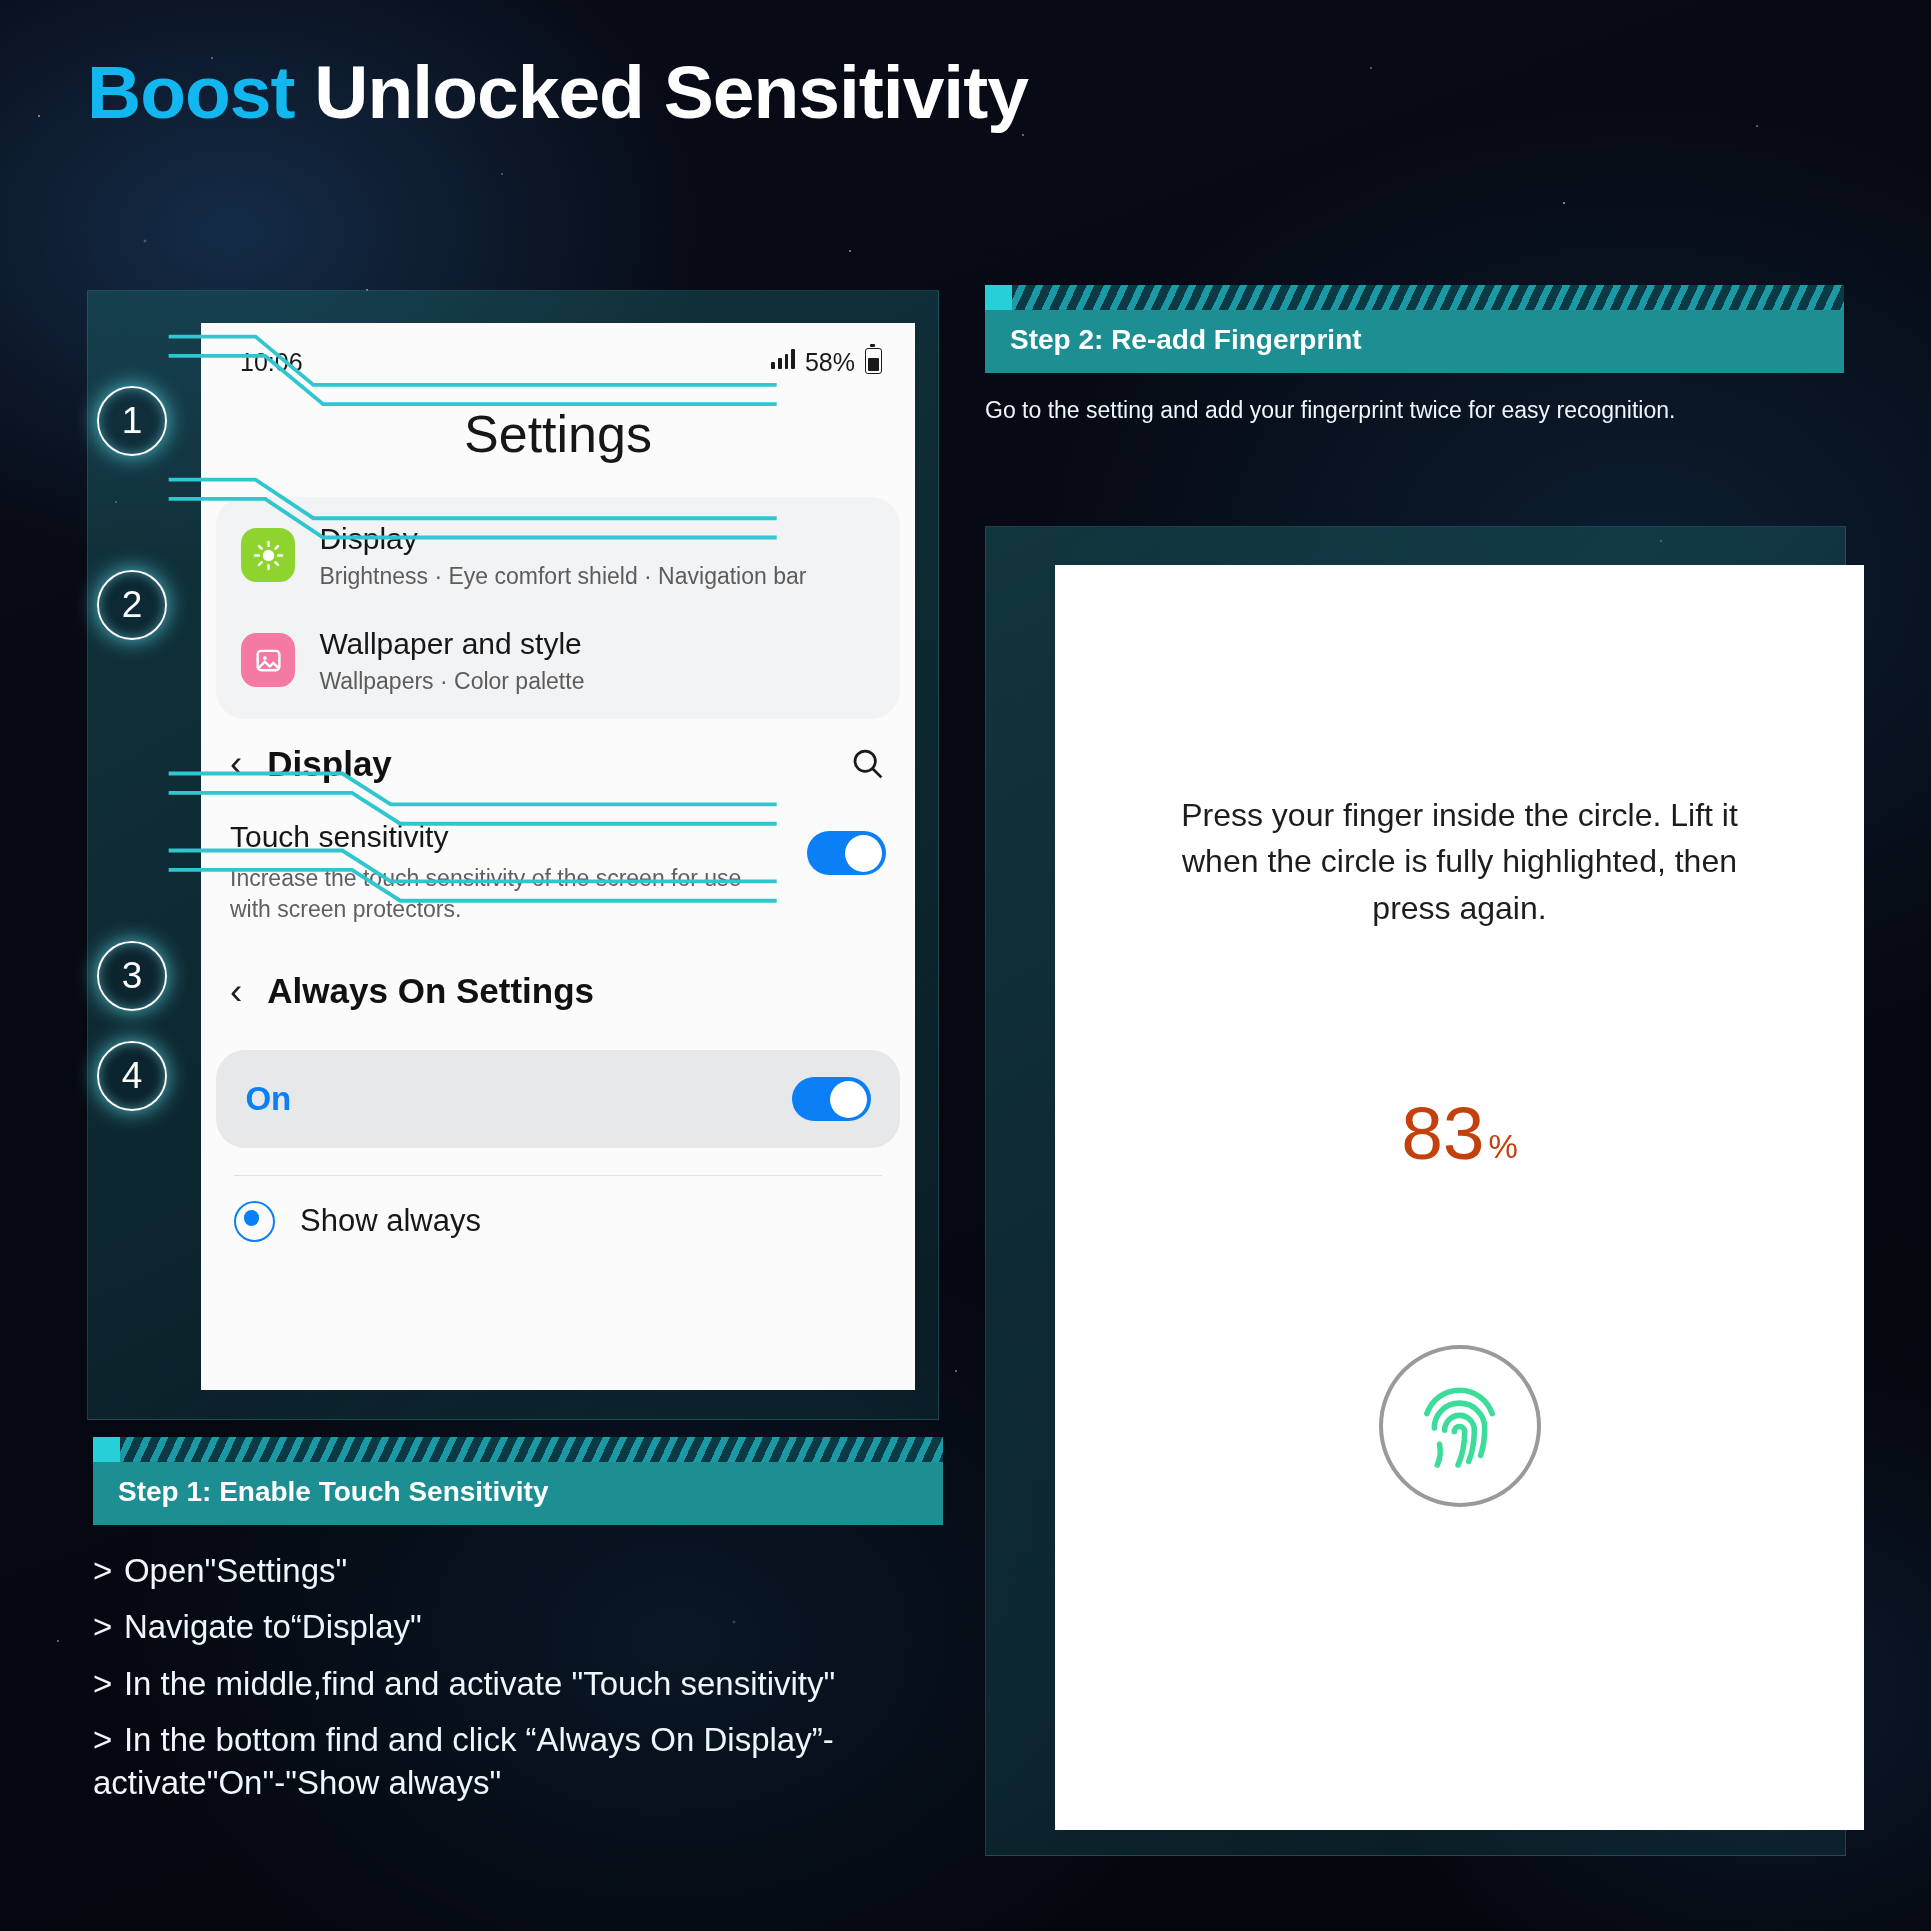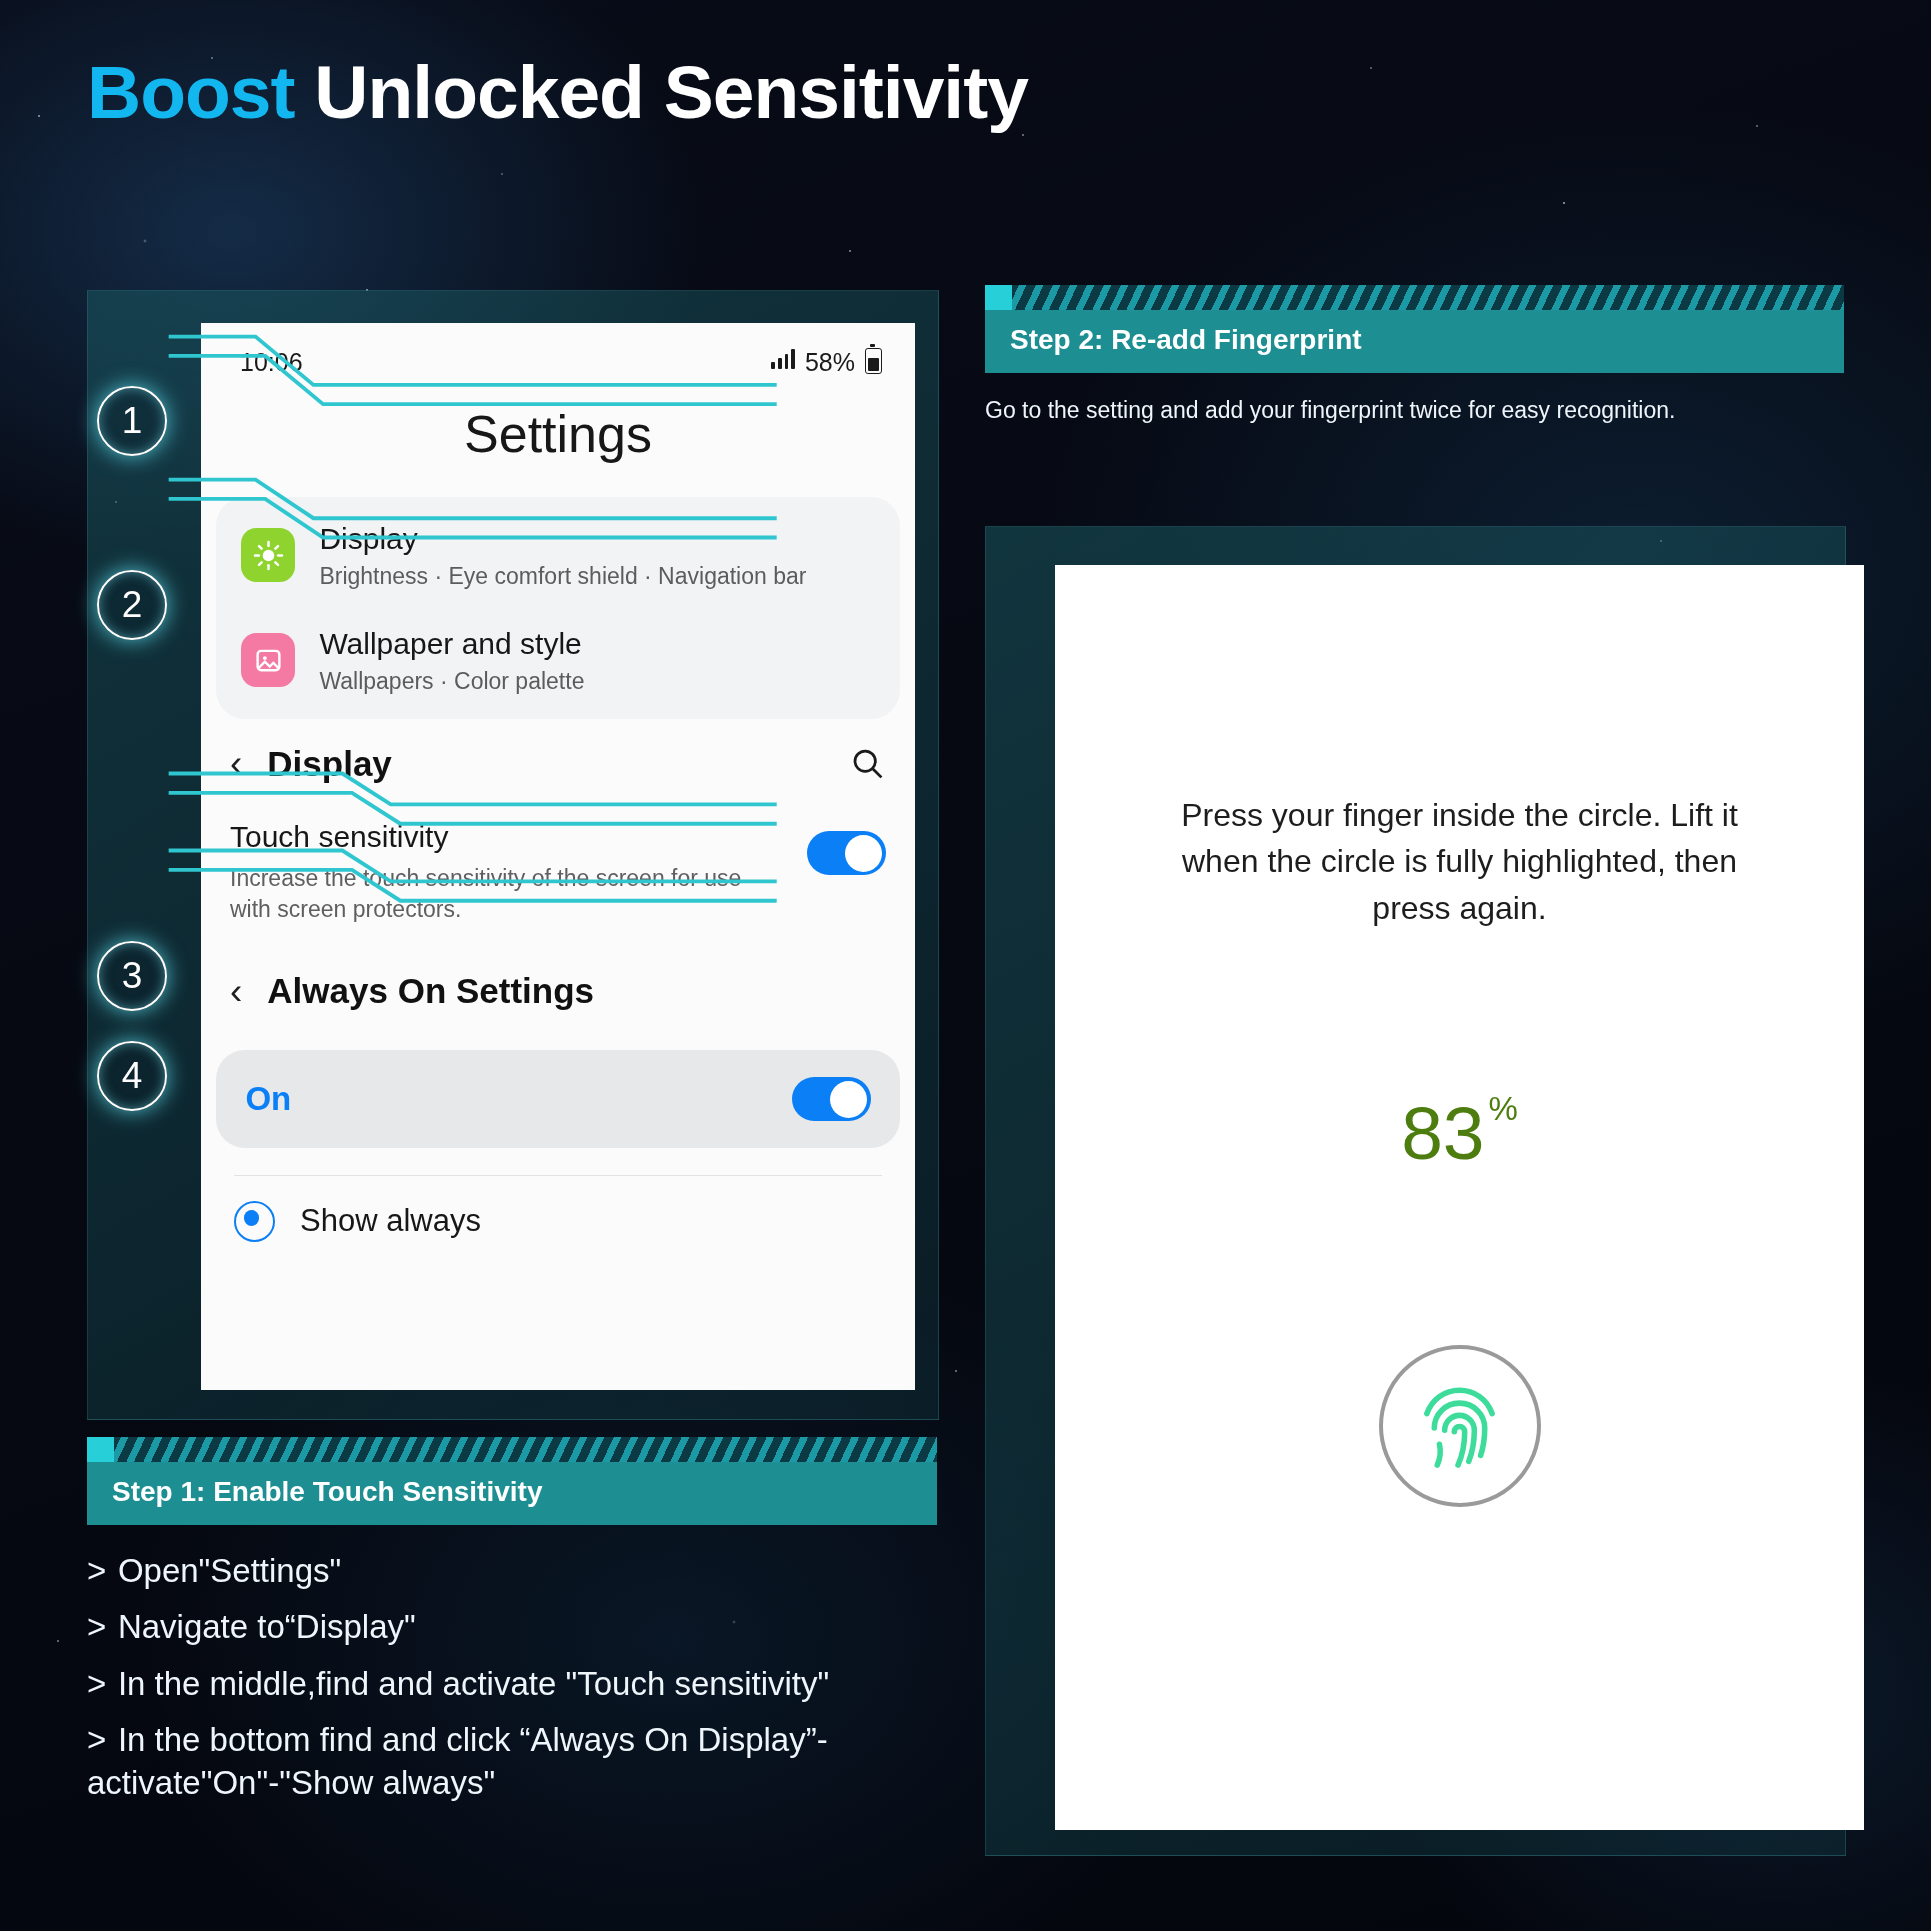--- a/index.html
+++ b/index.html
@@ -358,21 +358,21 @@
     background: #1d8f92;
     padding: 13.5px 25px 17.4px;
     font-size: 28px;
     color: #ffffff;
     font-weight: bold;
     white-space: nowrap;
   }
 
   .step1-wrap {
     position: absolute;
-    left: 87px;
+    left: 93px;
     top: 1437px;
     width: 850px;
     z-index: 5;
   }
   .step1-band {
     width: 850px;
     box-sizing: border-box;
   }
   .bullets {
     margin-top: 25px;
@@ -430,25 +430,25 @@
   .fp-instruction {
     margin-top: 227px;
     width: 618px;
     text-align: center;
     font-size: 32px;
     line-height: 1.45;
     color: #1d1d1d;
   }
   .fp-pct {
     margin-top: 159px;
-    color: #4d7c0f;
+    color: #c2410c;
     font-size: 75px;
     font-weight: 300;
     display: flex;
-    align-items: flex-start;
+    align-items: flex-end;
     justify-content: center;
   }
   .fp-pct .sign {
     font-size: 33px;
     margin-bottom: 9.7px;
     margin-left: 3.9px;
   }
   .fp-circle {
     margin-top: 169px;
     width: 154px;

